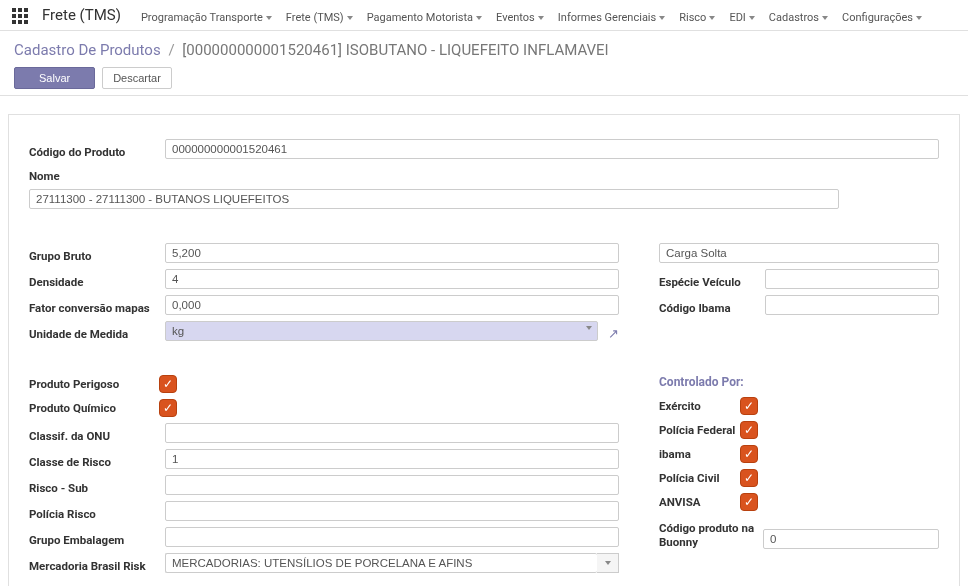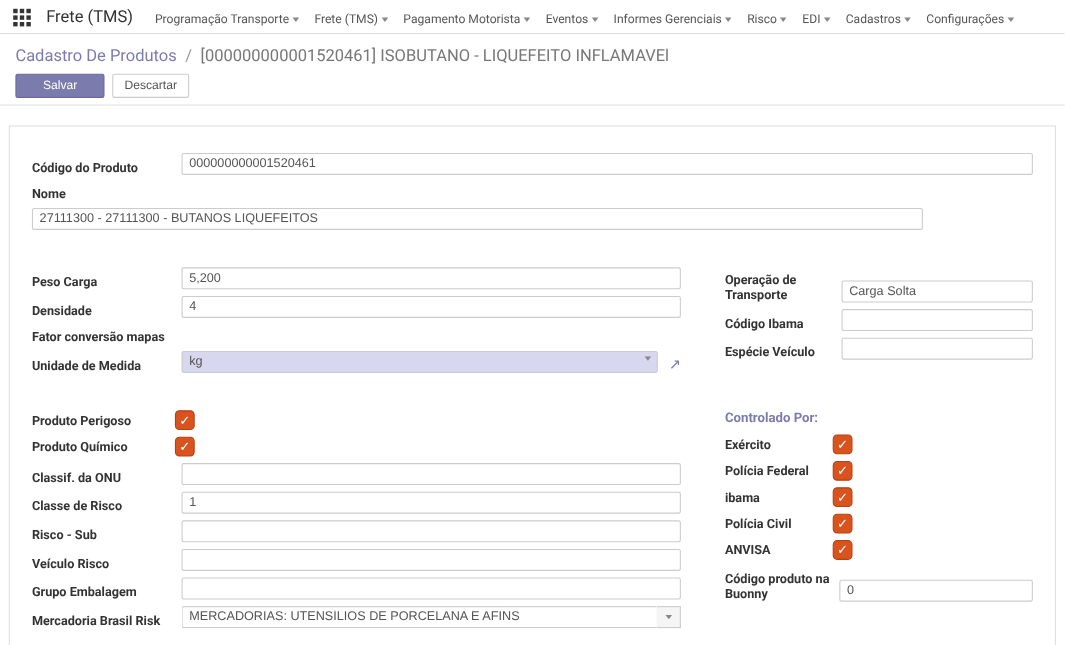--- a/index.html
+++ b/index.html
@@ -63,21 +63,21 @@
     .col-right .label { width: 100px; }
     .col-right input[type="text"] { width: 170px; }
 
     .ext-link-icon { color: #7c7bad; font-size: 13px; margin-left: 4px; cursor: pointer; }
     .select-wrap { position: relative; flex: 1; display: flex; }
     .select-caret { position: absolute; right: 6px; top: 5px; pointer-events: none; }
 
     .heading-control { font-size: 12px; color: #7c7bad; font-weight: 700; margin-bottom: 8px; }
     .chk-row { display: flex; align-items: center; margin-bottom: 6px; }
     .chk-row .label { width: 130px; font-size: 11.5px; color: #333; font-weight: 700; }
-    .chk-row-ctrl .label { width: 98px; }
+    .chk-row-ctrl .label { width: 81px; }
     .chk {
       width: 18px; height: 18px; border-radius: 4px; background: #d9531e;
       display: inline-flex; align-items: center; justify-content: center;
       cursor: pointer; color: #fff; font-size: 12px; line-height: 1;
       border: 1px solid #b8410f;
     }
     .chk::after { content: "✓"; }
     .dropdown-btn {
       border: 1px solid #ccc; background: #f5f5f5; width: 22px;
       display: flex; align-items: center; justify-content: center;
@@ -159,51 +159,51 @@
   </div>
   <div class="row">
     <input type="text" style="max-width: 810px;" value="27111300 - 27111300 - BUTANOS LIQUEFEITOS">
   </div>
 
   <div class="spacer"></div>
 
   <div class="two-col">
     <div class="col-left">
       <div class="row">
-        <div class="label">Peso Carga</div>
+        <div class="label">Grupo Bruto</div>
         <input type="text" value="5,200" style="">
       </div>
       <div class="row">
         <div class="label">Densidade</div>
         <input type="text" value="4" style="">
       </div>
       <div class="row">
         <div class="label">Fator conversão mapas</div>
+        <input type="text" value="0,000" style="">
       </div>
       <div class="row">
         <div class="label">Unidade de Medida</div>
         <div class="select-wrap" style="flex:1">
           <input type="text" class="highlighted" style="flex: 1 1 0%;" value="kg">
           <span class="select-caret caret-down"></span>
         </div>
         <span class="ext-link-icon">↗</span>
       </div>
     </div>
 
     <div class="col-right">
       <div class="row">
-        <div class="label">Operação de Transporte</div>
         <input type="text" value="Carga Solta" style="">
       </div>
       <div class="row">
+        <div class="label">Espécie Veículo</div>
+        <input type="text" value="" style="">
+      </div>
+      <div class="row">
         <div class="label">Código Ibama</div>
-        <input type="text" value="" style="">
-      </div>
-      <div class="row">
-        <div class="label">Espécie Veículo</div>
         <input type="text" value="" style="">
       </div>
     </div>
   </div>
 
   <div class="spacer"></div>
 
   <div class="two-col">
     <div class="col-left">
       <div class="chk-row">
@@ -220,21 +220,21 @@
       </div>
       <div class="row">
         <div class="label">Classe de Risco</div>
         <input type="text" value="1" style="">
       </div>
       <div class="row">
         <div class="label">Risco - Sub</div>
         <input type="text" value="" style="">
       </div>
       <div class="row">
-        <div class="label">Veículo Risco</div>
+        <div class="label">Polícia Risco</div>
         <input type="text" value="" style="">
       </div>
       <div class="row">
         <div class="label">Grupo Embalagem</div>
         <input type="text" value="" style="">
       </div>
       <div class="row">
         <div class="label">Mercadoria Brasil Risk</div>
         <div class="select-wrap" style="flex:1">
           <input type="text" style="flex: 1 1 0%; border-right: none;" value="MERCADORIAS: UTENSÍLIOS DE PORCELANA E AFINS">

